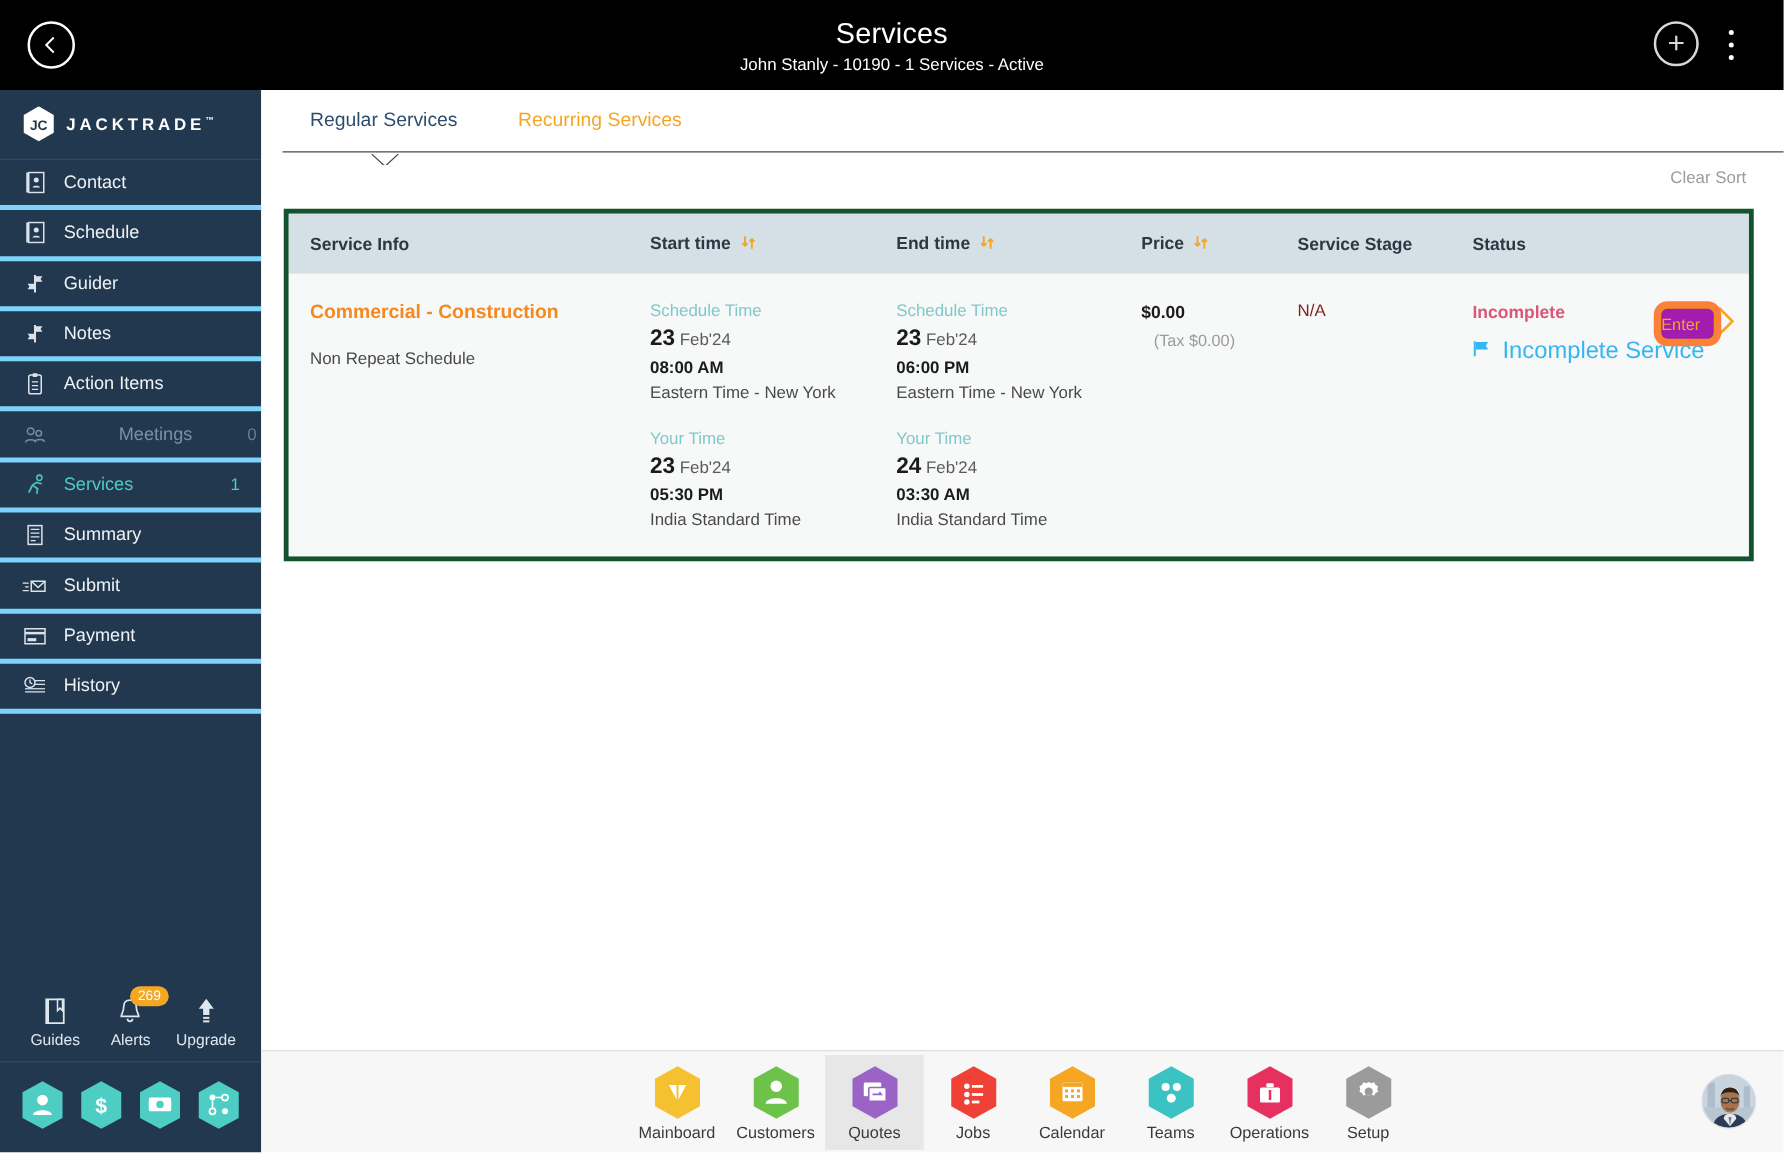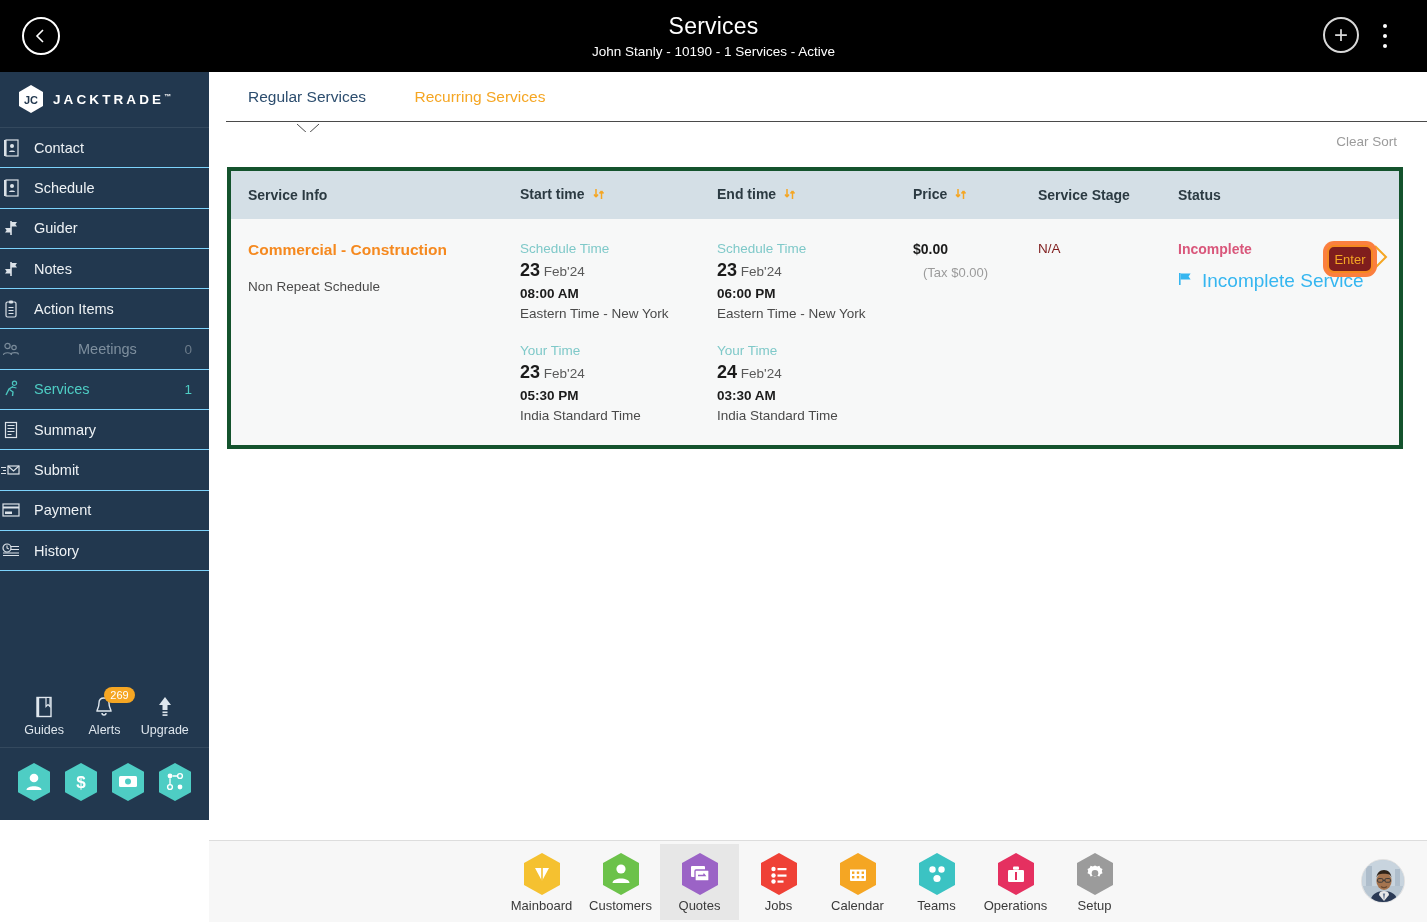--- a/index.html
+++ b/index.html
@@ -37,38 +37,38 @@
   .plus-btn span { color: #d8d8d8; font-size: 24px; line-height: 22px; font-weight: 300; }
   .kebab-btn {
     position: absolute; right: 30px; top: 20px;
     width: 24px; height: 32px; display: flex; flex-direction: column;
     align-items: center; justify-content: space-between; padding: 4px 0; cursor: pointer;
   }
   .kebab-btn i { display: block; width: 4px; height: 4px; border-radius: 50%; background: #ffffff; }
 
   
   .sidebar {
-    position: absolute; left: 0; top: 72px; width: 209px; height: 748px;
+    position: absolute; left: 0; top: 72px; width: 209px; height: 850px;
     background: #22384f;
   }
   .logo-row {
     height: 56px; display: flex; align-items: center; padding-left: 18px;
     border-bottom: 1px solid #34495e;
   }
   .logo-hex {
     width: 26px; height: 29px; margin-right: 9px; position: relative; flex: 0 0 auto;
   }
   .logo-text {
     color: #ffffff; font-size: 13.5px; font-weight: 700; letter-spacing: 3.1px;
   }
   .logo-tm { color: #ffffff; font-size: 7px; vertical-align: super; letter-spacing: 0; }
 
   .nav-item {
-    height: 40.3px; display: flex; align-items: center; 
-    border-bottom: 1px solid #7dd3fc; color: #eef2f5; font-size: 14.5px;
+    height: 40.3px; display: flex; align-items: center; padding-left: 17px;
+    border-bottom: 4px solid #7dd3fc; color: #eef2f5; font-size: 14.5px;
     cursor: pointer; position: relative;
   }
   .nav-item .nico { width: 22px; height: 20px; margin-right: 12px; flex: 0 0 auto;
     display: flex; align-items: center; justify-content: center; opacity: .95; }
   .nav-item .nlabel { flex: 1 1 auto; }
   .nav-item .ncount { color: #8fa4b5; font-size: 13.5px; padding-right: 17px; }
   .nav-item.active { color: #4ecdc4; }
   .nav-item.active .ncount { color: #4ecdc4; }
   .nav-item.dim { color: #7e8f9e; gap: 44px; }
   .nav-item.dim .ncount { color: #6b7b8a; }
@@ -147,22 +147,22 @@
   .status-flagrow { display: flex; align-items: center; margin-top: 13px; }
   .status-flagrow .ftext { color: #35b6f0; font-size: 19px; margin-left: 8px; cursor: pointer; }
 
   .enter-cell { position: absolute; right: 10px; top: 22px; display: flex; align-items: center; }
   .enter-ring {
     position: relative; width: 54px; height: 36px; border-radius: 11px;
     background: #fb7f3f; display: flex; align-items: center; justify-content: center;
     box-shadow: 0 0 0 0 rgba(0,0,0,0);
   }
   .enter-inner {
-    width: 46px; height: 28px; border-radius: 7px; background: #7f1d1d;
-    border: 2px solid #f5891f; display: flex; align-items: center; justify-content: center;
+    width: 46px; height: 28px; border-radius: 7px; background: #a21caf;
+    border: 2px solid #f5891f; display: flex; align-items: center; justify-content: flex-start;
   }
   .enter-inner span { color: #f5a623; font-size: 13px; }
   .enter-chev { margin-left: -4px; }
 
   
   .bottombar {
     position: absolute; left: 209px; bottom: 0; width: 1218px; height: 82px;
     background: #f7f7f7; border-top: 1px solid #dddddd;
   }
   .bnav { display: flex; justify-content: center; align-items: center; height: 82px; }

